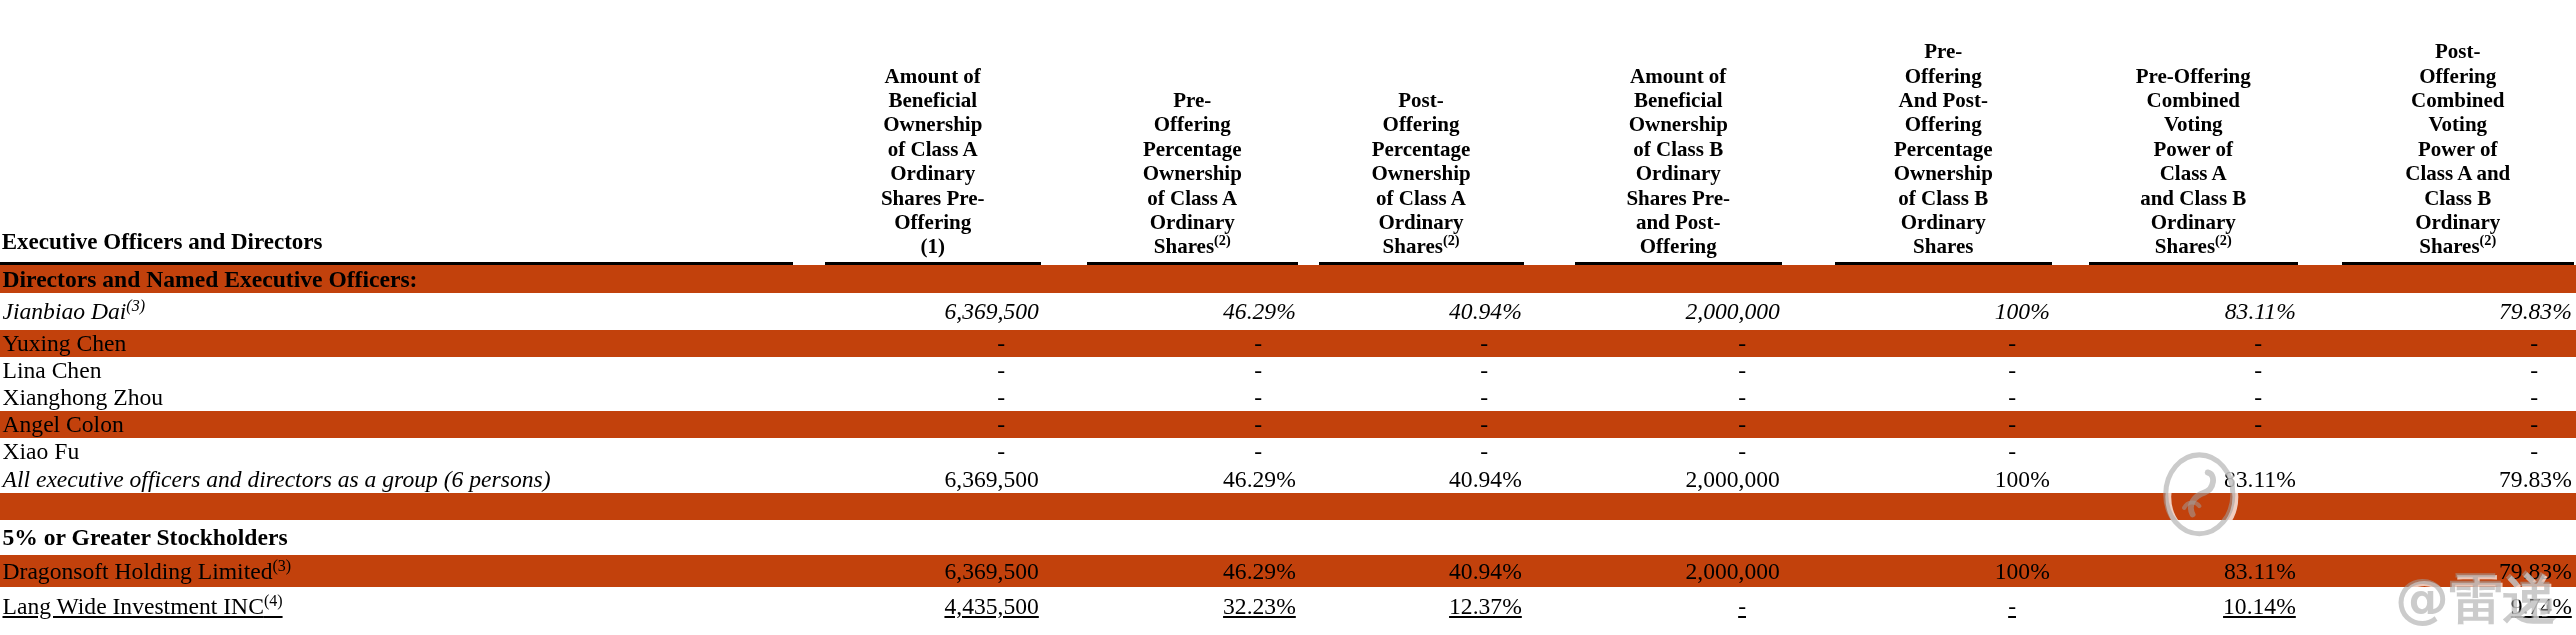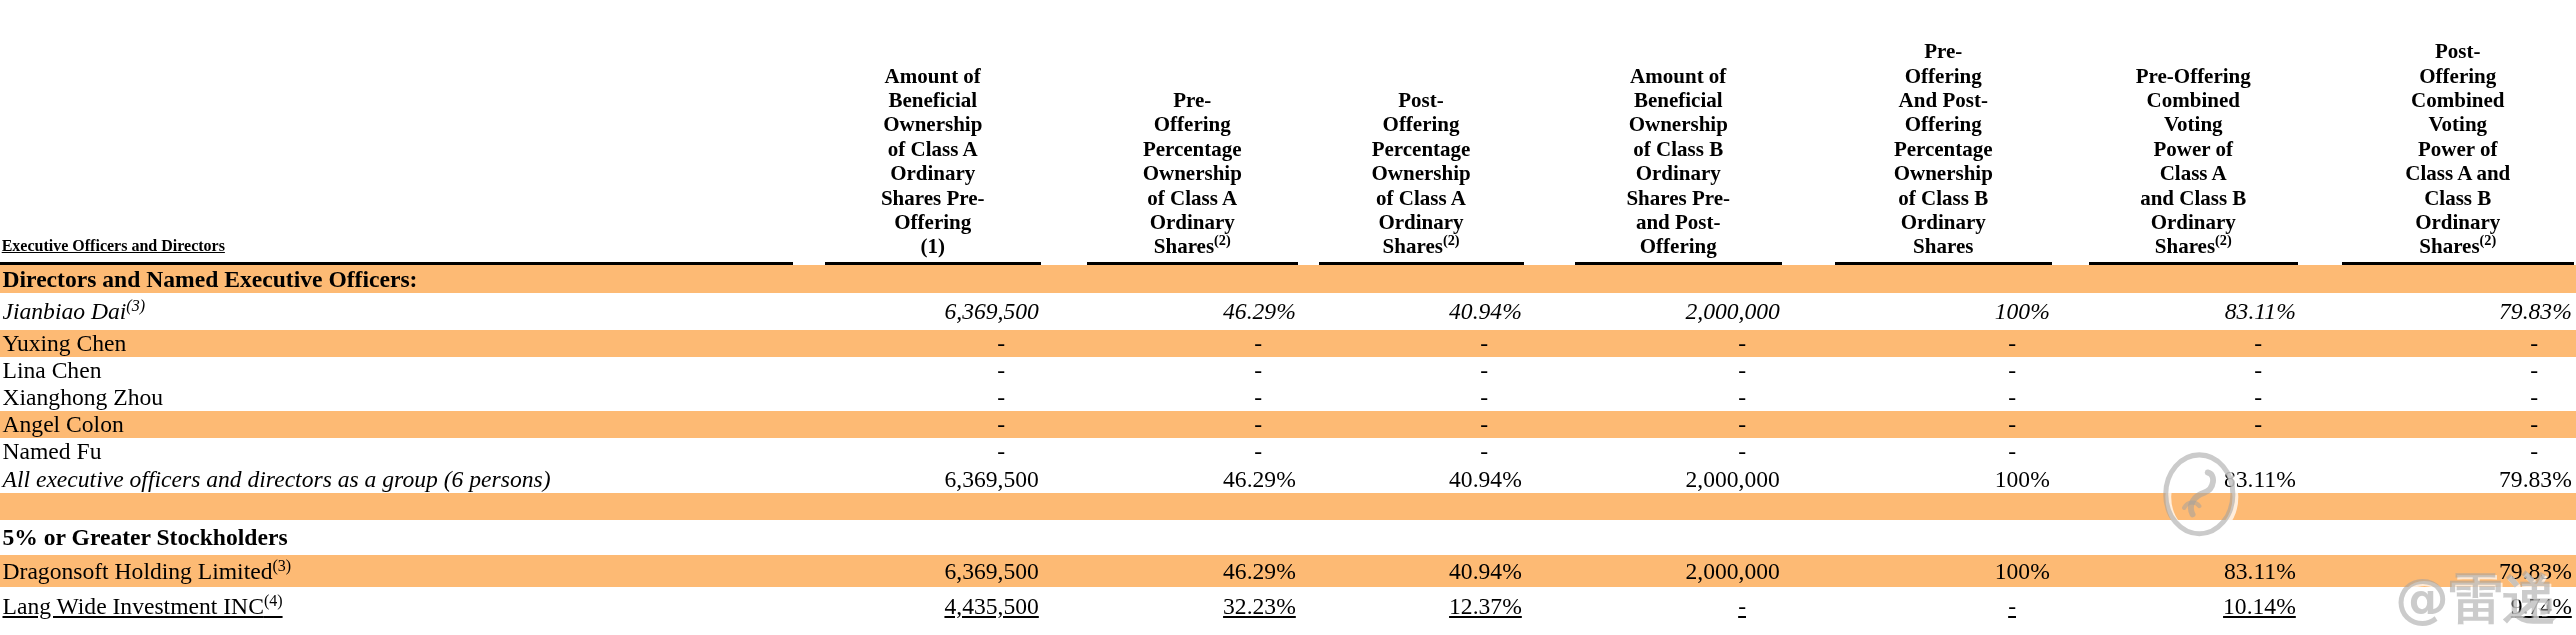--- a/index.html
+++ b/index.html
@@ -21,45 +21,44 @@
   col.c2 { width: 257px; }
   col.c3 { width: 226px; }
   col.c4 { width: 258px; }
   col.c5 { width: 270px; }
   col.c6 { width: 246px; }
   col.c7 { width: 276px; }
 
   thead tr { height: 265px; }
   th { vertical-align: bottom; font-weight: bold; padding: 0; }
   .hlabel {
-    text-align: left; font-size: 16px; line-height: 1.15;
+    text-align: left; font-size: 23px; line-height: 1.15;
     border-bottom: 3.4px solid #000;
     padding: 0 0 6.7px 1.7px;
-    text-decoration: underline;
   }
   .hcell {
     text-align: center; font-size: 21px; line-height: 1.16;
     border-bottom: 3.4px solid #000;
     padding-bottom: 3.4px; margin-right: 2.5px;
     white-space: pre-line;
   }
   th:nth-child(2) .hcell { margin-left: 32px; }
   th:nth-child(3) .hcell { margin-left: 44px; }
   th:nth-child(4) .hcell { margin-left: 18.6px; }
   th:nth-child(5) .hcell { margin-left: 49px; }
   th:nth-child(6) .hcell { margin-left: 51px; }
   th:nth-child(7) .hcell { margin-left: 35px; }
   th:nth-child(8) .hcell { margin-left: 42px; }
 
   td { font-size: 23.6px; vertical-align: middle; padding: 0; }
   td.lbl { text-align: left; padding-left: 2.5px; white-space: nowrap; }
   td.num { text-align: right; padding-right: 4.2px; white-space: nowrap; }
   td.num.dash { padding-right: 38px; }
 
-  tr.shade { background: #fdba74; }
+  tr.shade { background: #c2410c; }
   .lbl-bold { font-weight: bold; }
   .lbl-italic { font-style: italic; }
 
   sup.sp, sup.hsup {
     font-size: 0.68em;
     vertical-align: 7.6px;
     line-height: 0;
   }
 
   
@@ -242,21 +241,21 @@
       <td class="lbl"><span>Angel Colon</span></td>
       <td class="num dash">-</td>
       <td class="num dash">-</td>
       <td class="num dash">-</td>
       <td class="num dash">-</td>
       <td class="num dash">-</td>
       <td class="num dash">-</td>
       <td class="num dash">-</td>
     </tr>
     <tr class="r7">
-      <td class="lbl"><span>Named Fu</span></td>
+      <td class="lbl"><span>Xiao Fu</span></td>
       <td class="num dash">-</td>
       <td class="num dash">-</td>
       <td class="num dash">-</td>
       <td class="num dash">-</td>
       <td class="num dash">-</td>
       <td class="num"></td>
       <td class="num dash">-</td>
     </tr>
     <tr class="r8">
       <td class="lbl lbl-italic"><span>All executive officers and directors as a group (6 persons)</span></td>

